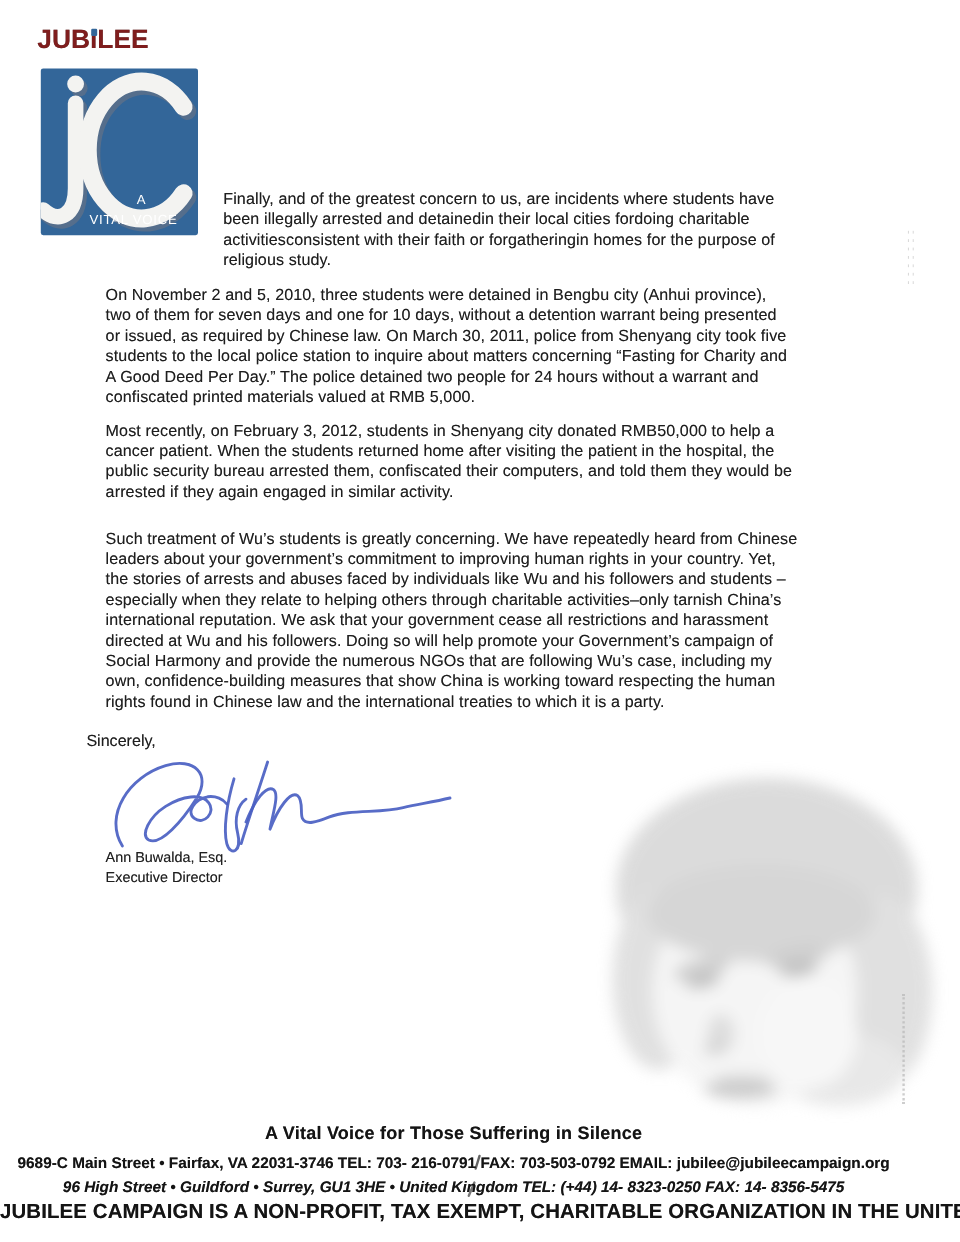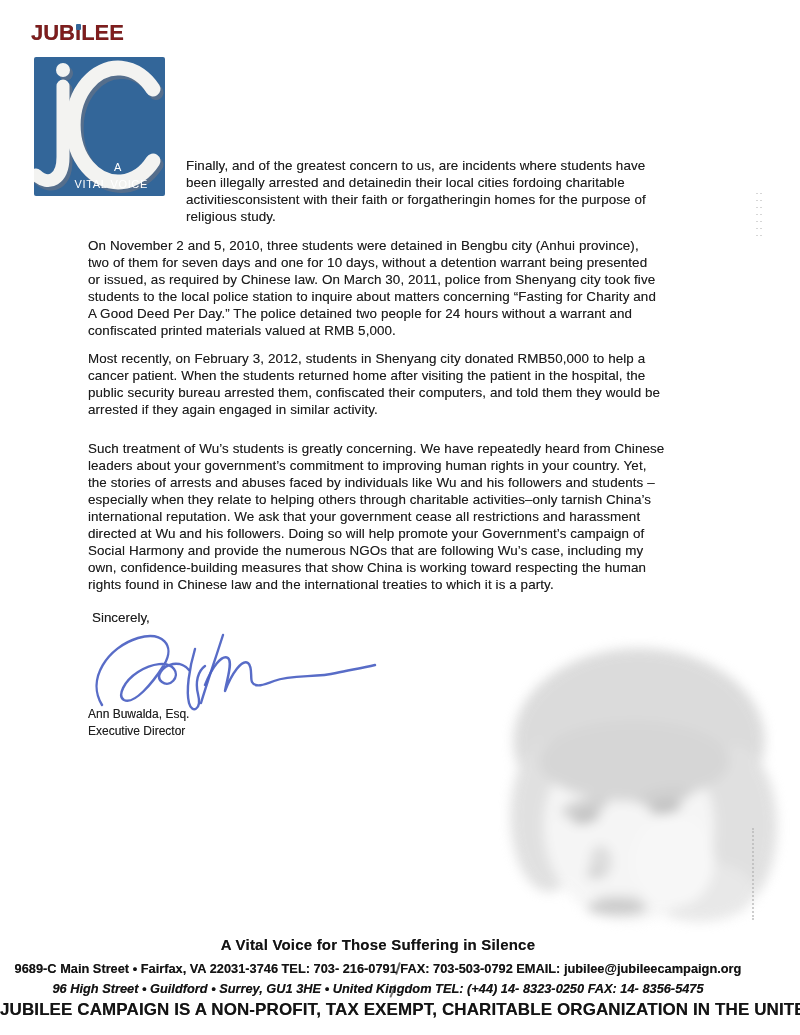--- a/index.html
+++ b/index.html
@@ -31,21 +31,21 @@
   .person circle{fill:var(--logo-blue);}
   .tm{position:absolute;right:-6px;bottom:1px;font-size:8px;font-weight:bold;color:var(--campaign-navy);}
 
   
   .para{font-size:13.4px;line-height:17px;white-space:pre-line;letter-spacing:.1px;
     color:#1e1e1e;text-shadow:0 0 .45px rgba(30,30,30,.5);}
   #p1{left:186px;top:141px;width:560px;margin-top:16px;}
   #p2{left:88px;top:237px;width:660px;}
   #p3{left:88px;top:350px;width:660px;}
   #p4{left:88px;top:440px;width:660px;}
-  .closing{left:92px;top:610px;font-size:13.4px;text-shadow:0 0 .45px rgba(30,30,30,.5);}
+  .closing{left:72px;top:610px;font-size:13.4px;text-shadow:0 0 .45px rgba(30,30,30,.5);}
   .sig{left:92px;top:621px;width:292px;height:92px;}
   .sig path{fill:none;stroke:var(--signature-blue);stroke-width:2.4;stroke-linecap:round;stroke-linejoin:round;opacity:.92;}
   .signer{left:88px;top:706px;font-size:12px;line-height:16.5px;text-shadow:0 0 .45px rgba(30,30,30,.5);}
 
   
   .face-wrap{left:448px;top:610px;width:352px;height:322px;opacity:.55;pointer-events:none;}
   .face-wrap svg{filter:blur(6px);}
   .credit{left:752px;top:828px;height:92px;width:0;border-left:2px dotted #b4b4b4;opacity:.65;}
   .speckle{left:755px;top:190px;width:9px;height:50px;opacity:.35;
     background-image:radial-gradient(#8a8a8a 22%,transparent 24%);background-size:4px 7px;}

